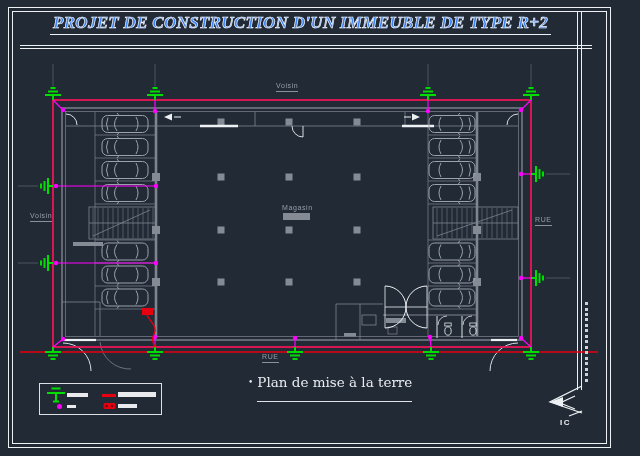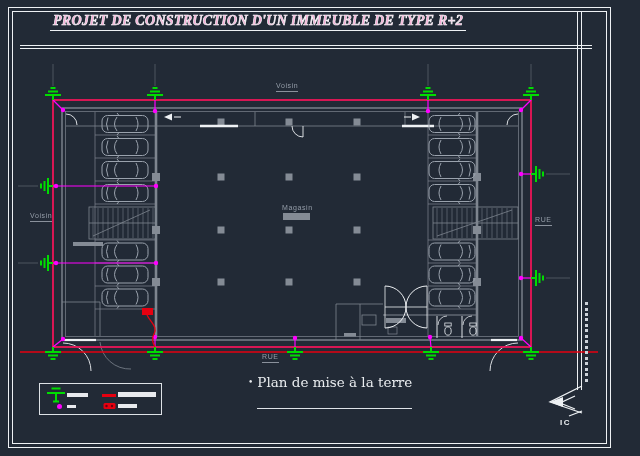--- a/index.html
+++ b/index.html
@@ -5,31 +5,31 @@
   html,body{margin:0;padding:0;background:#10151d;}
   .page{position:relative;width:640px;height:456px;background:#222a36;overflow:hidden;
         font-family:"Liberation Sans",sans-serif;}
   .frame{position:absolute;border:1px solid #eef1f4;}
   .frame.outer{left:8px;top:7px;width:601px;height:439px;}
   .frame.inner{left:12px;top:11px;width:593px;height:431px;}
   .vrule{position:absolute;width:1px;background:#eef1f4;top:11px;height:379px;}
   .hrule{position:absolute;height:1px;background:#eef1f4;left:20px;width:572px;}
   .title{position:absolute;left:50px;width:396px;text-align:center;
          font-family:"Liberation Serif",serif;font-style:italic;font-weight:700;
-         font-size:14px;letter-spacing:.3px;color:#f9a8d4;-webkit-text-stroke:.7px #f2f4f6;
+         font-size:17px;letter-spacing:.3px;color:#3b82f6;-webkit-text-stroke:.7px #f2f4f6;
          white-space:nowrap;}
   .title .u{display:inline-block;border-bottom:1.2px solid #eef1f4;padding:0 3px 1px;}
   .lbl{position:absolute;color:#969eaa;font-size:7px;letter-spacing:.6px;line-height:8px;
        border-bottom:1px solid #8a919c;padding-bottom:1px;white-space:nowrap;}
   .lbl.nolb{border-bottom:none;}
   .grayrect{position:absolute;background:#848b95;}
   .caption{position:absolute;left:248px;top:374px;color:#e9ecef;
            font-family:"DejaVu Serif",serif;font-size:13.5px;white-space:nowrap;}
   .caption .bullet{font-size:9px;vertical-align:2px;margin-right:4px;}
-  .caption .cap-text{border-bottom:1px solid #dfe3e8;padding-bottom:18px;}
+  .caption .cap-text{border-bottom:1px solid #dfe3e8;padding-bottom:11px;}
   .legend{position:absolute;left:39px;top:383px;width:121px;height:30px;
           border:1px solid #dde1e6;}
   .legend .bar{position:absolute;background:#e8eaee;}
   .leg-dot{position:absolute;width:5px;height:5px;border-radius:50%;background:#ff00ff;}
   .leg-redline{position:absolute;background:#e60010;}
   .vnote{position:absolute;left:585px;top:302px;width:2.5px;height:81px;
          background:repeating-linear-gradient(180deg,#cdd2d9 0 3px,transparent 3px 5.5px);}
   svg{display:block;}
   #plan-svg{position:absolute;left:0;top:0;}
   .logo{position:absolute;left:536px;top:382px;}

